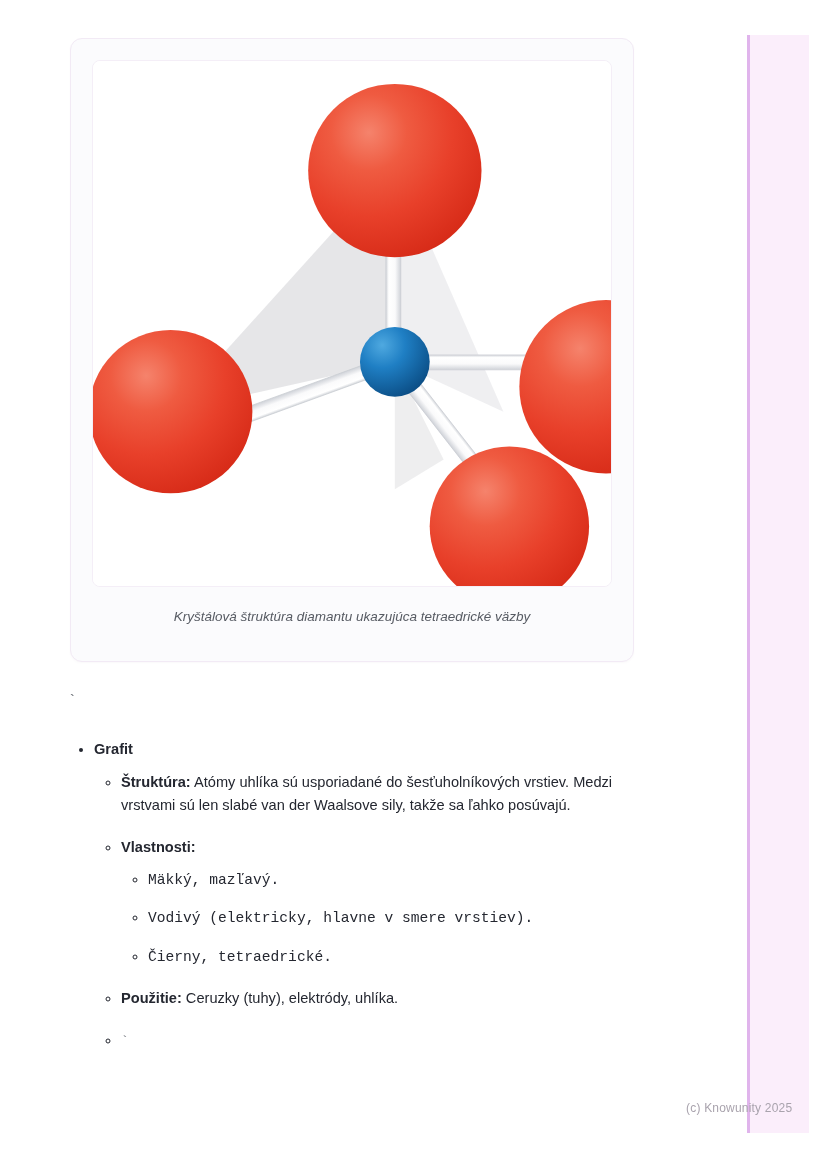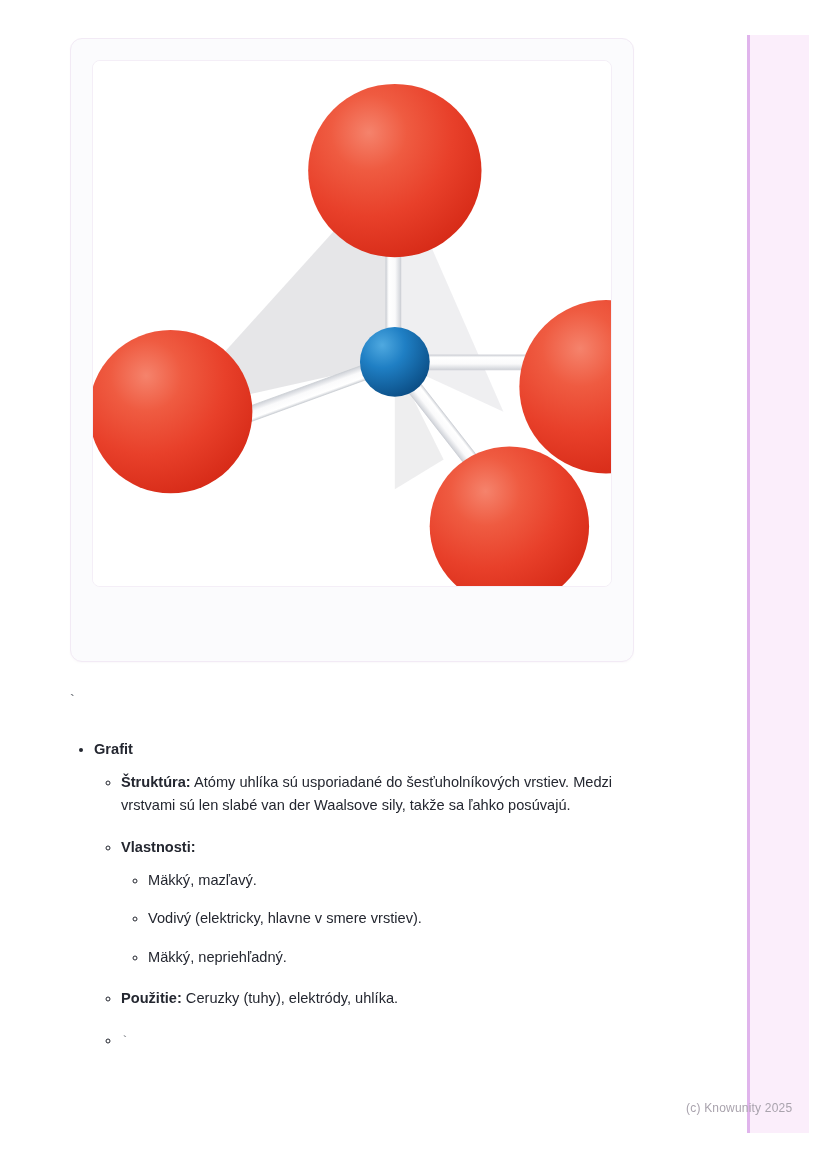--- a/index.html
+++ b/index.html
@@ -81,21 +81,21 @@
     position: absolute;
     left: 70px;
     top: 738px;
     width: 580px;
     color: #242730;
     font-size: 14.6px;
     line-height: 1.62;
   }
   ul.lvl1 { list-style: disc;   margin: 0; padding-left: 24px; }
   ul.lvl2 { list-style: circle; margin: 9px 0 0 0; padding-left: 27px; }
-  ul.lvl3 { list-style: circle; margin: 9px 0 0 0; padding-left: 27px; }
+  ul.lvl3 { list-style: circle; margin: 9px 0 0 0; padding-left: 27px; font-family: Liberation Mono, monospace; }
   ul.lvl1 > li { margin-bottom: 2px; }
   ul.lvl2 > li { margin-bottom: 18px; }
   ul.lvl3 > li { margin-bottom: 15px; }
   ul.lvl2 > li:last-child,
   ul.lvl3 > li:last-child { margin-bottom: 0; }
   li { color: #242730; }
   li::marker { color: #242730; }
   .b { font-weight: 700; text-align: right; }
   .item-head { font-weight: 700; margin-top: 33px; }
   .tick-item { font-family: "Liberation Mono", monospace; font-size: 13px; color: #6b7077; }
@@ -173,40 +173,41 @@
 
         <g>
           <circle cx="303" cy="302" r="35" fill="url(#gBlue)"></circle>
           <circle cx="303" cy="110" r="87" fill="url(#gRed)"></circle>
           <circle cx="78" cy="352" r="82" fill="url(#gRed)"></circle>
           <circle cx="515" cy="327" r="87" fill="url(#gRed)"></circle>
           <circle cx="418" cy="467" r="80" fill="url(#gRed)"></circle>
         </g>
       </svg>
     </div>
+    <div class="figure-caption">Kryštálová štruktúra diamantu ukazujúca tetraedrické väzby</div>
   </div>
 
   <div class="stray-tick">`</div>
 
   <div class="content">
     <ul class="lvl1">
       <li>
         <span class="item-head">Grafit</span>
         <ul class="lvl2">
 
           <li>
             <span class="b">Štruktúra:</span><span> Atómy uhlíka sú usporiadané do šesťuholníkových vrstiev. Medzi vrstvami sú len slabé van der Waalsove sily, takže sa ľahko posúvajú.</span>
           </li>
 
           <li>
             <span class="b">Vlastnosti:</span>
             <ul class="lvl3">
               <li>Mäkký, mazľavý.</li>
               <li>Vodivý (elektricky, hlavne v smere vrstiev).</li>
-              <li>Mäkký, nepriehľadný.</li>
+              <li>Čierny, tetraedrické.</li>
             </ul>
           </li>
 
           <li>
             <span class="b">Použitie:</span><span> Ceruzky (tuhy), elektródy, uhlíka.</span>
           </li>
 
           <li>
             <span class="tick-item">`</span>
           </li>

